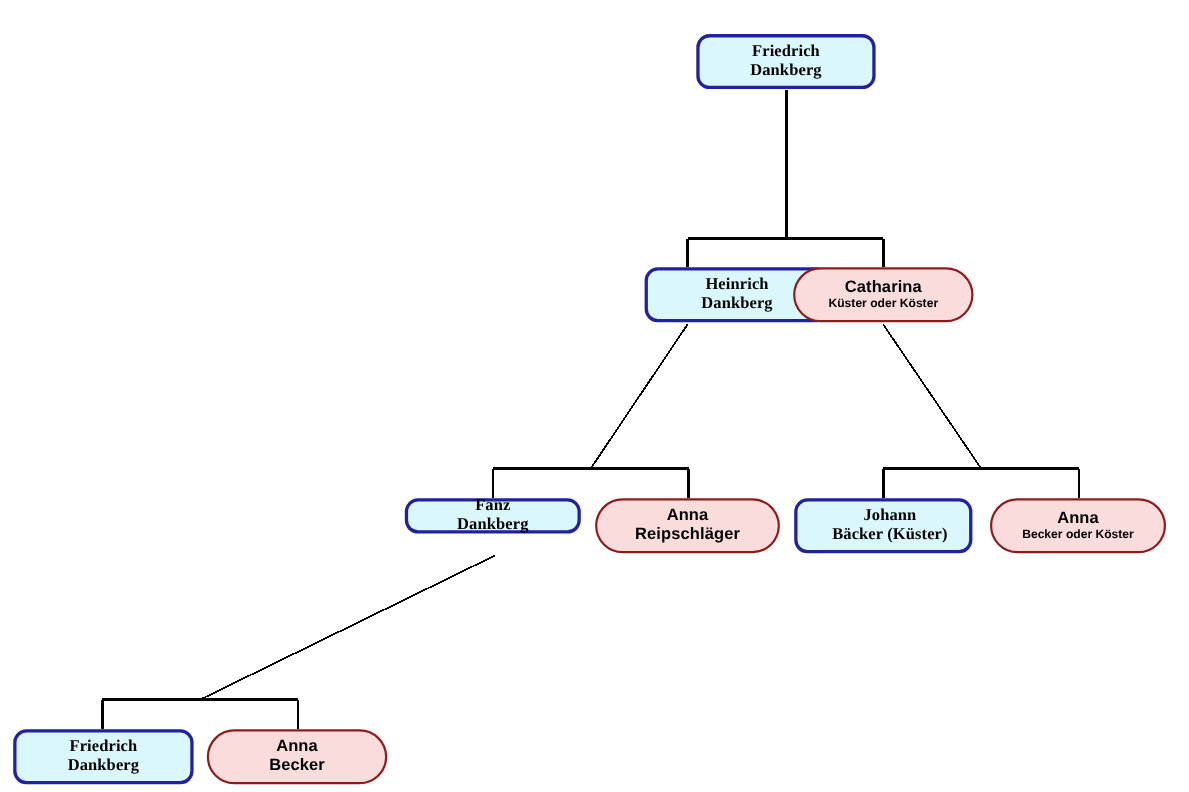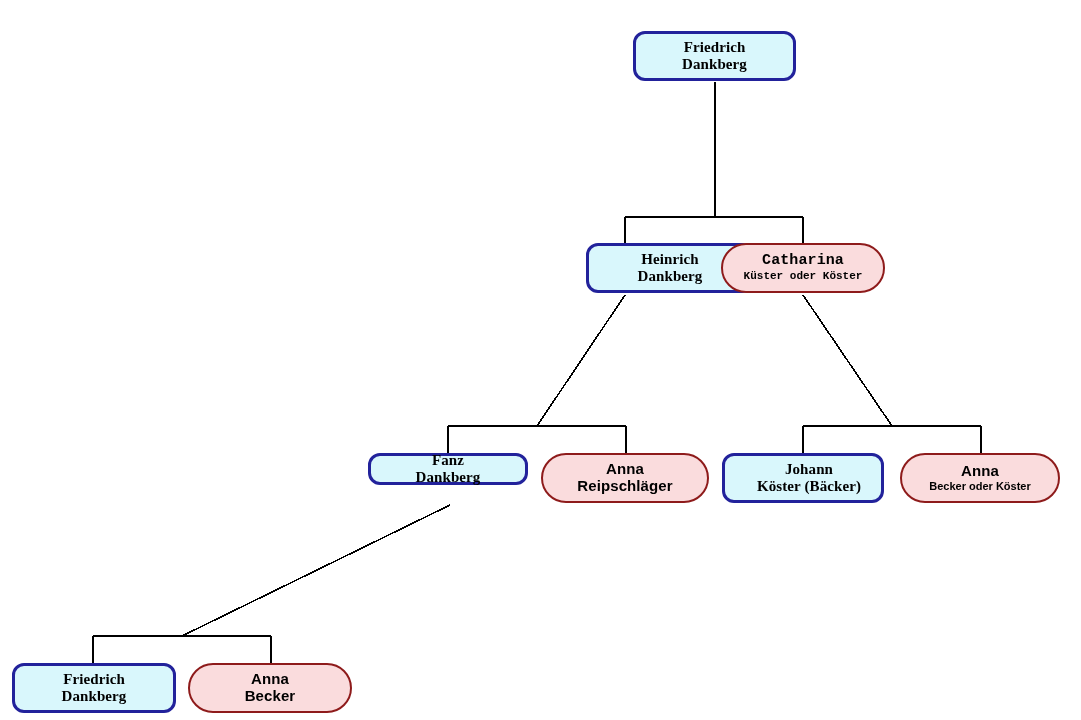--- a/index.html
+++ b/index.html
@@ -88,35 +88,35 @@
     </svg>
 
 <div class="node male" style="left: 633px; top: 31px; width: 163px; height: 50px;">
       <div class="name-line">Friedrich</div>
       <div class="name-line">Dankberg</div>
     </div>
     <div class="node male" style="left: 541px; top: 243px; width: 168px; height: 50px; margin-left: 45px;">
       <div class="name-line">Heinrich</div>
       <div class="name-line">Dankberg</div>
     </div>
-    <div class="node female" style="left: 721px; top: 243px; width: 164px; height: 50px; font-family: Liberation Mono, monospace;">
+    <div class="node female" style="left: 721px; top: 243px; width: 164px; height: 50px;">
       <div class="name-line">Catharina</div>
       <div class="sub-line">Küster oder Köster</div>
     </div>
     <div class="node male" style="left: 368px; top: 453px; width: 160px; height: 32px;">
       <div class="name-line">Fanz</div>
       <div class="name-line">Dankberg</div>
     </div>
     <div class="node female" style="left: 541px; top: 453px; width: 168px; height: 50px;">
       <div class="name-line">Anna</div>
       <div class="name-line">Reipschläger</div>
     </div>
     <div class="node male" style="left: 722px; top: 453px; width: 162px; height: 50px; padding-left: 12px;">
       <div class="name-line">Johann</div>
-      <div class="name-line">Köster (Bäcker)</div>
+      <div class="name-line">Bäcker (Küster)</div>
     </div>
     <div class="node female" style="left: 900px; top: 453px; width: 160px; height: 50px;">
       <div class="name-line">Anna</div>
       <div class="sub-line">Becker oder Köster</div>
     </div>
     <div class="node male" style="left: 12px; top: 663px; width: 164px; height: 50px;">
       <div class="name-line">Friedrich</div>
       <div class="name-line">Dankberg</div>
     </div>
     <div class="node female" style="left: 188px; top: 663px; width: 164px; height: 50px;">

